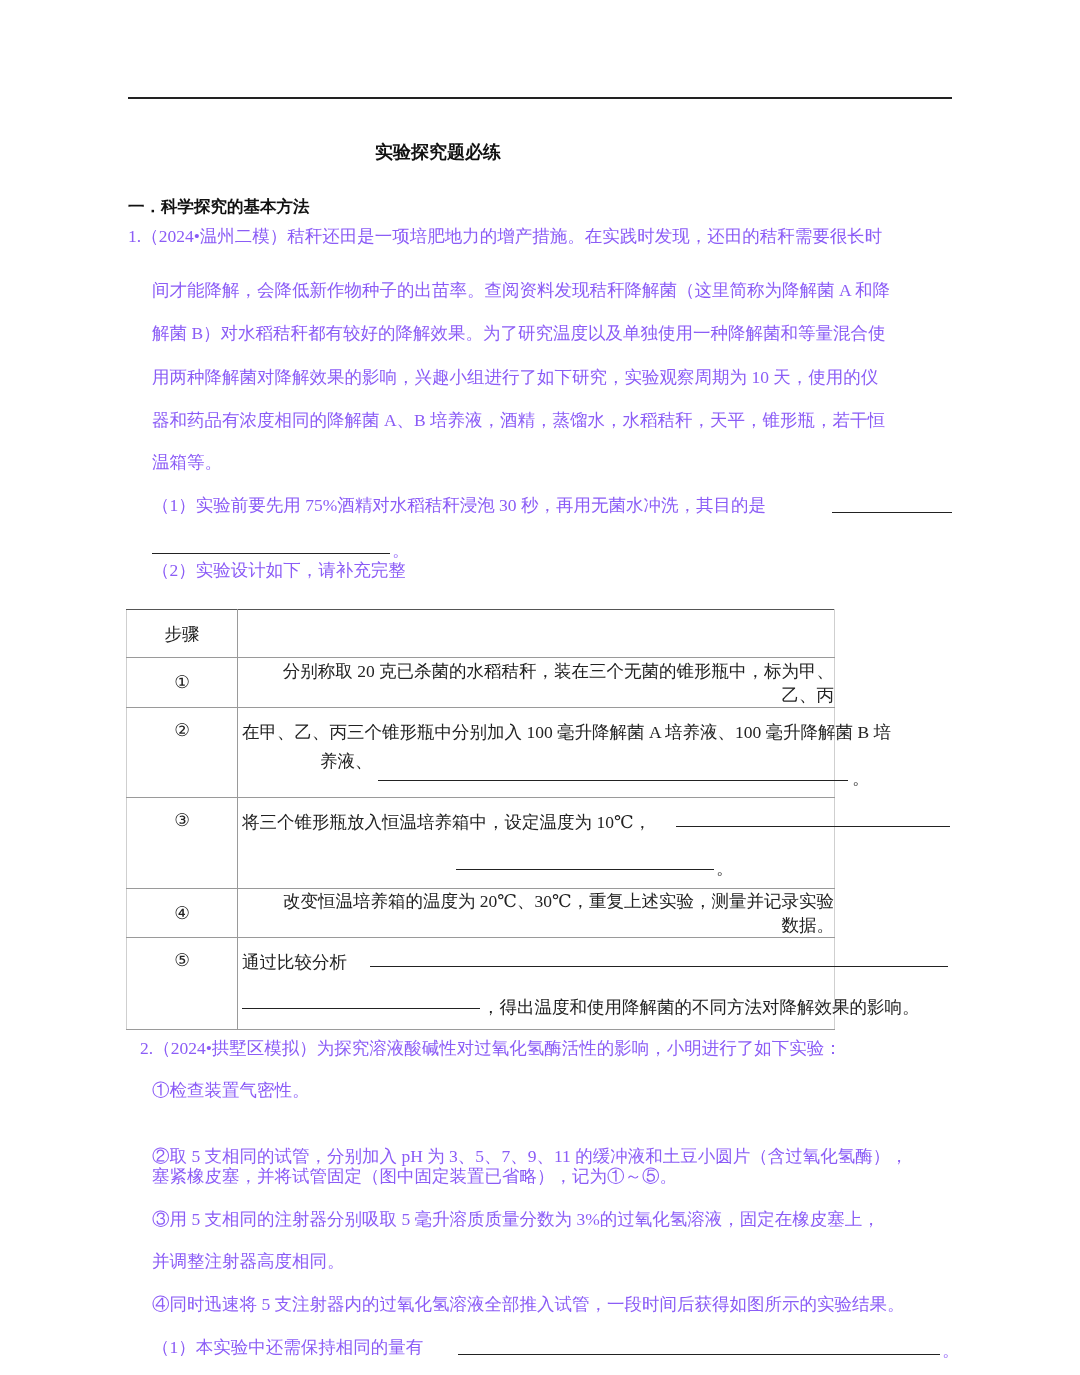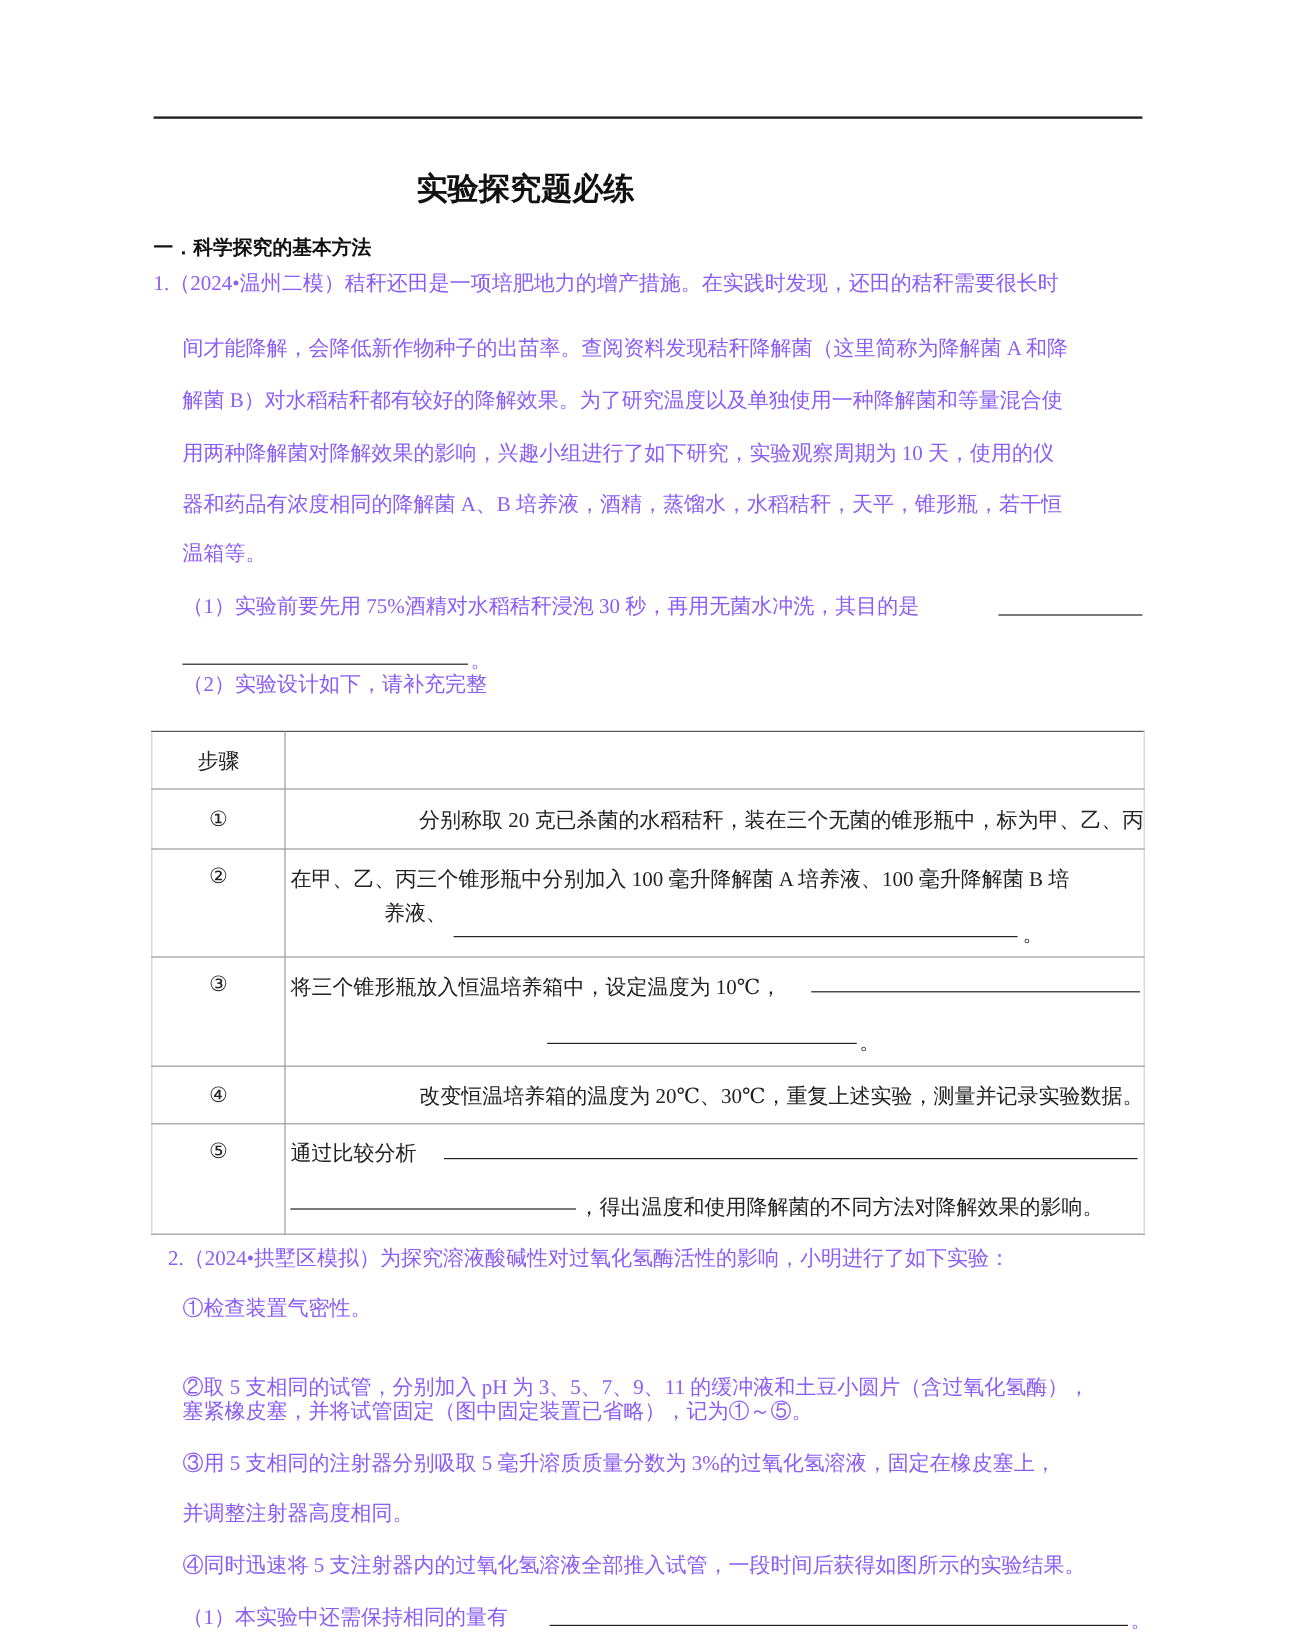--- a/index.html
+++ b/index.html
@@ -1,25 +1,25 @@
 <!DOCTYPE html>
 <html><head>
 <meta charset="utf-8">
 <style>
   html, body { margin:0; padding:0; background:#ffffff; }
   body { width:1080px; height:1375px; position:relative; overflow:hidden;
          font-family: "Liberation Serif", "DejaVu Serif", serif; color:#222; }
   .rule { position:absolute; left:128px; top:97px; width:824px; height:2px; background:#222; }
   .title { position:absolute; left:0; width:876px; top:140px; text-align:center;
-           font-family:"DejaVu Sans", sans-serif; font-size:26px; font-weight:bold; color:#111; }
+           font-family:"DejaVu Sans", sans-serif; font-size:18px; font-weight:bold; color:#111; }
   .section { position:absolute; left:128px; top:196px; font-family:"DejaVu Sans", sans-serif;
              font-size:16.5px; font-weight:bold; color:#111; }
   .p { position:absolute; font-size:17.5px; line-height:20px; white-space:nowrap; color:#8b5cf6; }
   .blank { display:inline-block; border-bottom:1px solid #222; height:14px; vertical-align:baseline; }
-  table.steps { position:absolute; left:126px; top:609px; width:828px; border-collapse:collapse; }
+  table.steps { position:absolute; left:126px; top:609px; width:709px; border-collapse:collapse; }
   table.steps td { border:1px solid #9a9a9a; font-size:17.5px; color:#222; padding:0; vertical-align:top;text-align:right; }
   table.steps td.num { width:110px; text-align:center; border-left-color:#cfcfcf; }
   table.steps tr:first-child td { border-top:1.5px solid #555; }
   table.steps td.content { border-right-color:#cfcfcf; position:relative; }
   .cell-line { position:absolute; white-space:nowrap; }
 </style>
 </head>
 <body>
 
 <div class="rule"></div>

